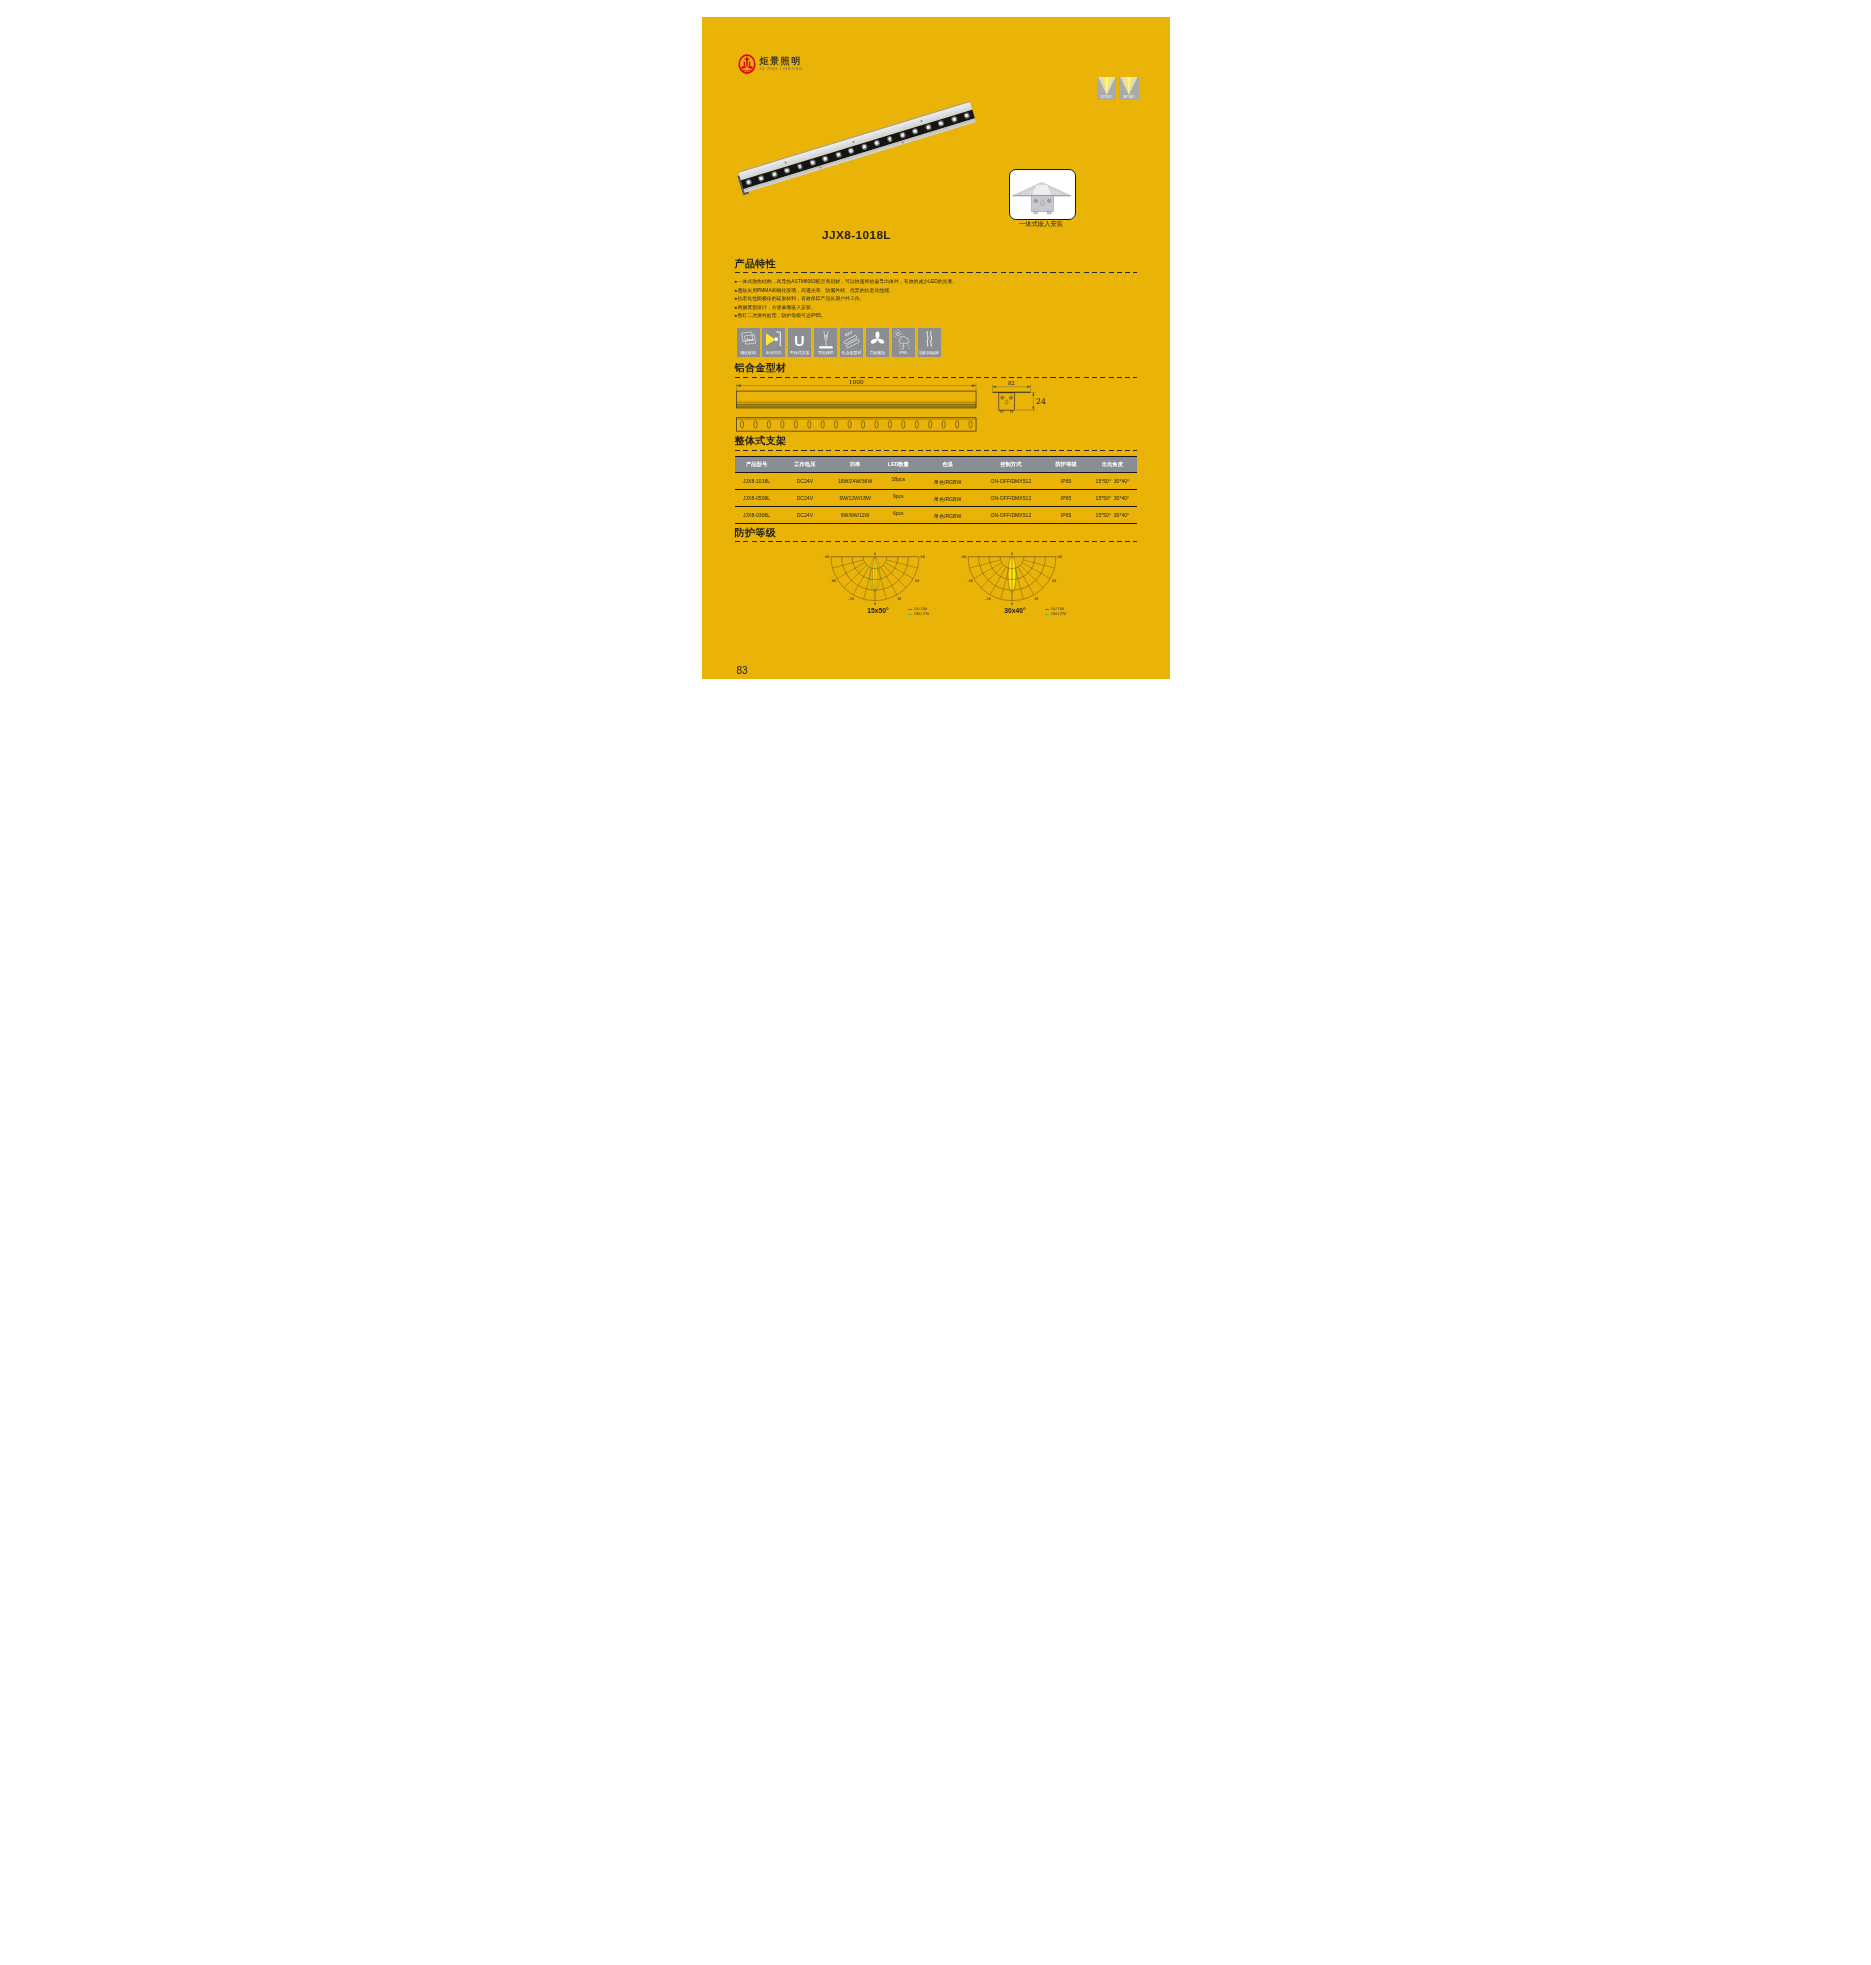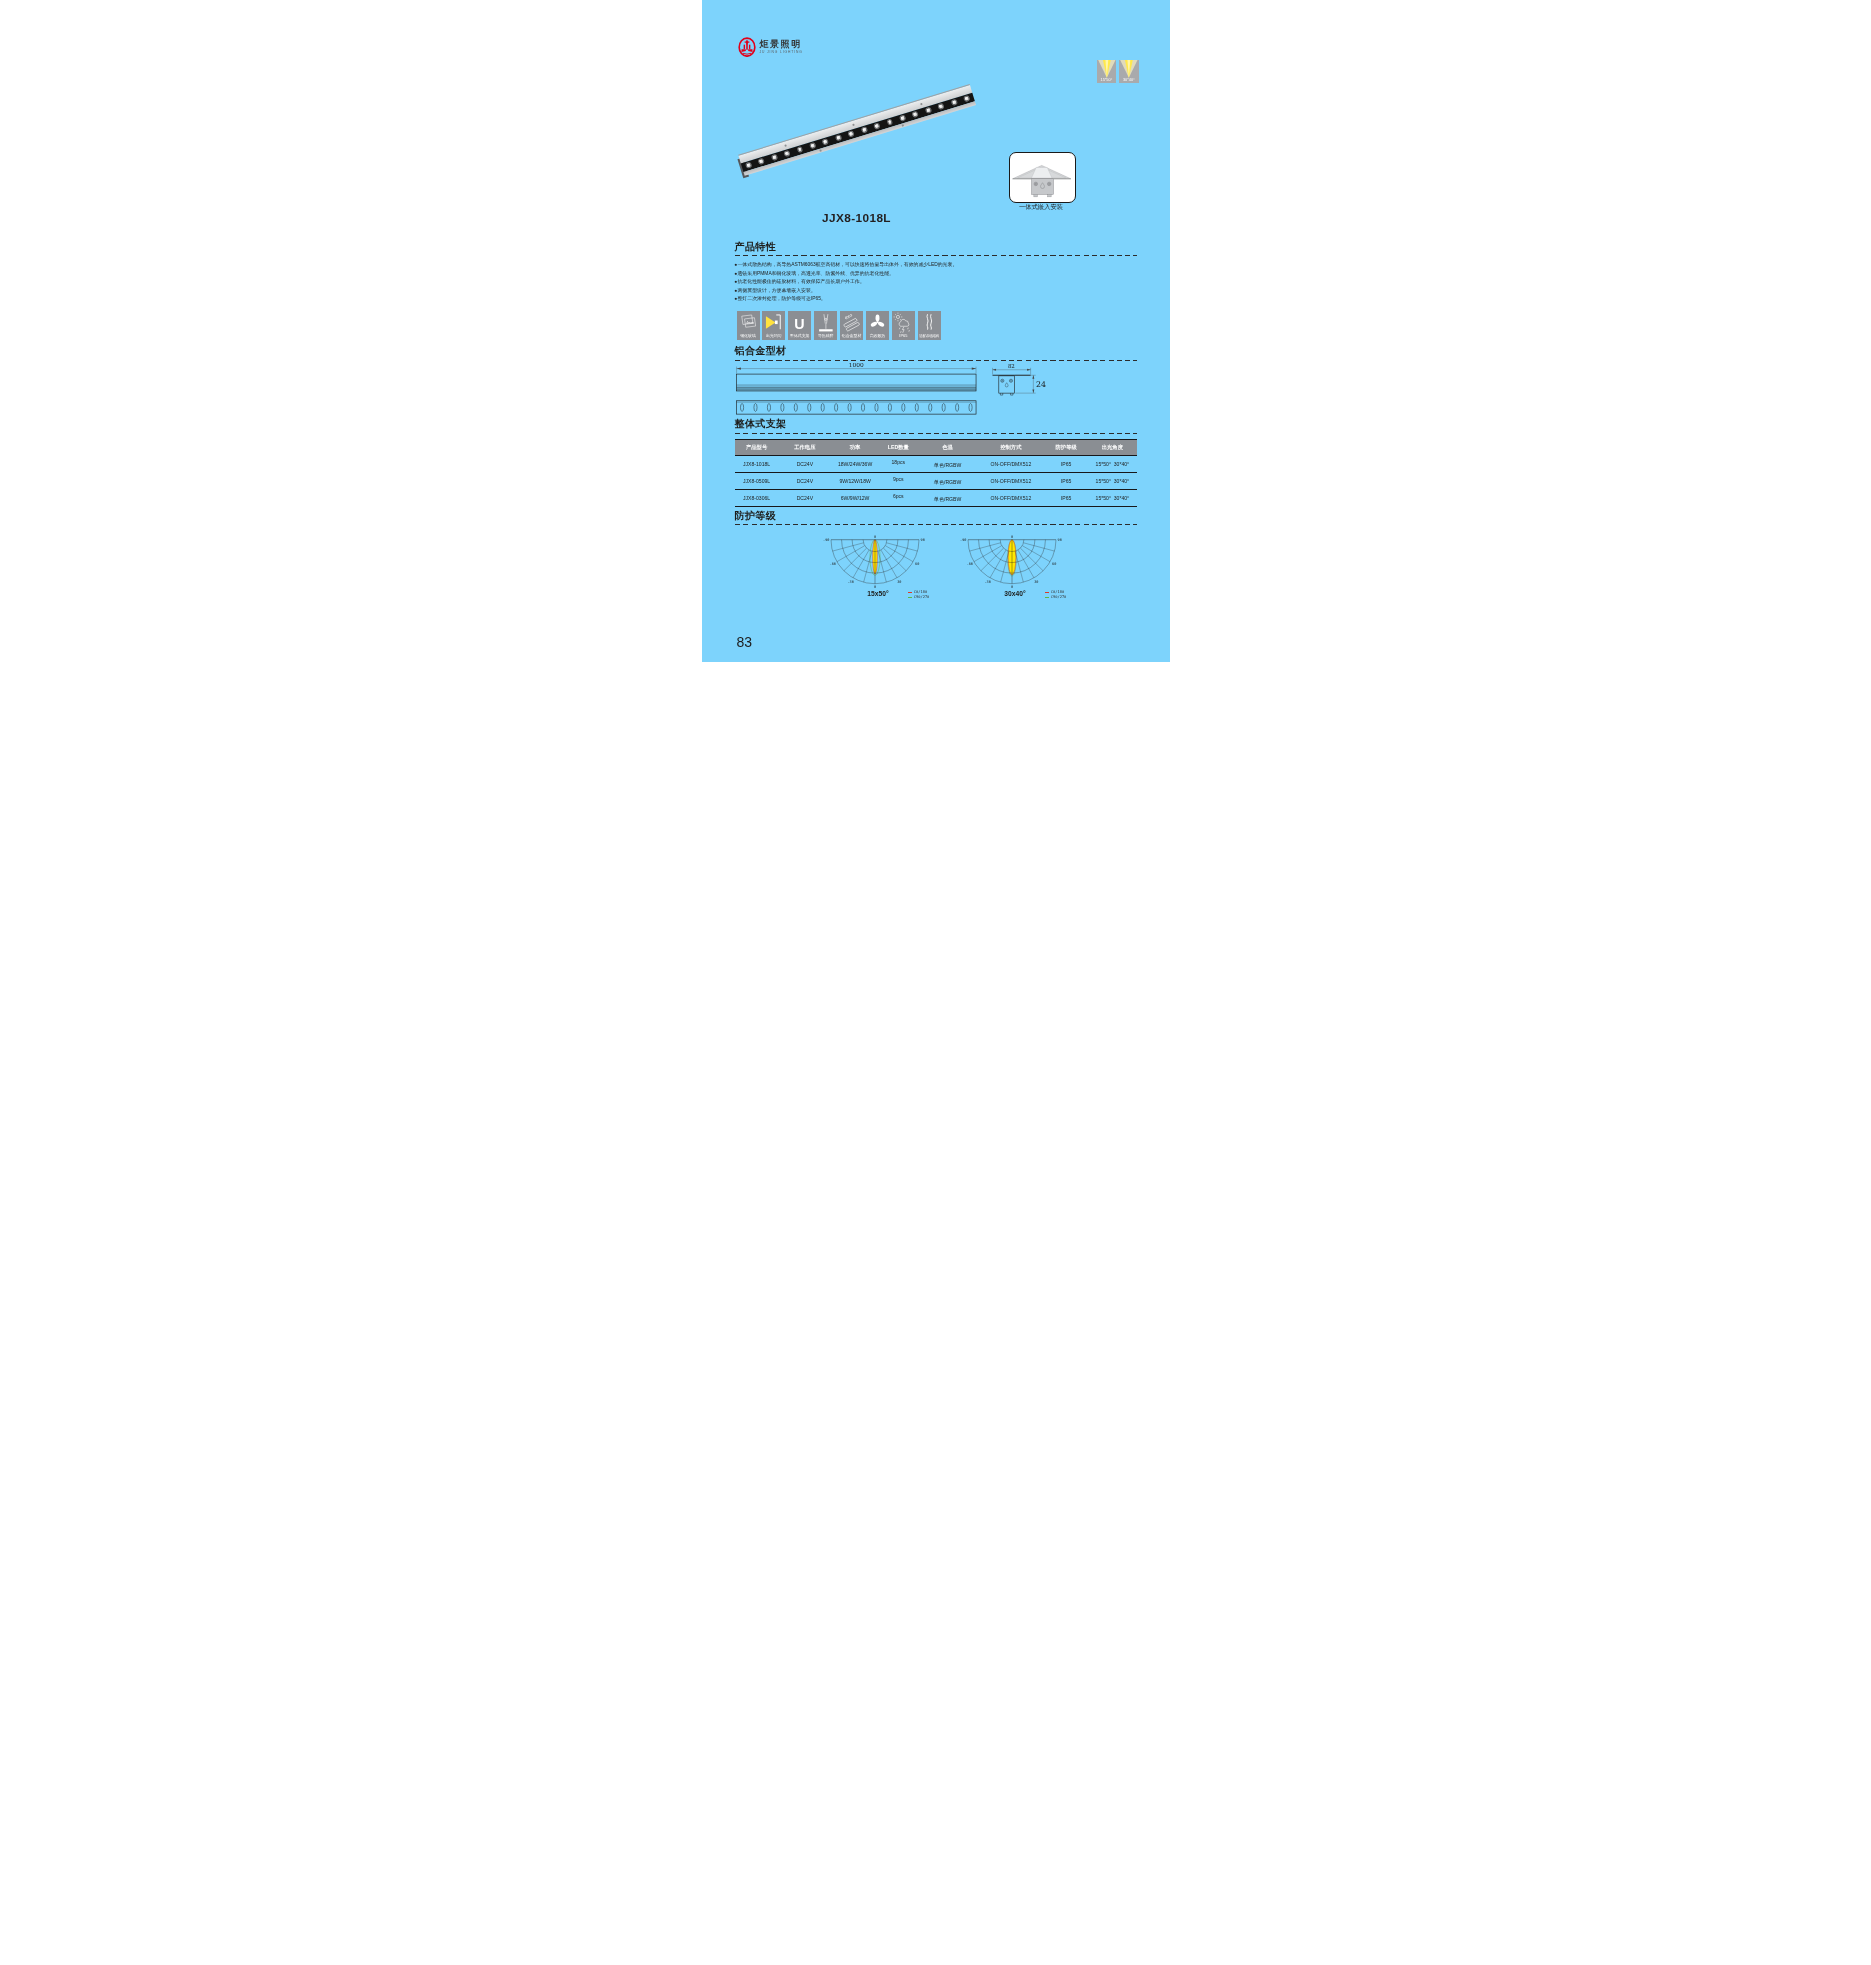--- a/index.html
+++ b/index.html
@@ -1,17 +1,17 @@
 <!DOCTYPE html>
 <html style="font-size:6.3px"><head>
 <meta charset="utf-8">
 <style>
   html,body{margin:0;padding:0;background:#ffffff;}
   body{font-family:"Liberation Sans", sans-serif;}
-  .page{position:relative;width:468px;height:662px;background:#7dd3fc;margin:0 auto;overflow:hidden;text-decoration:underline;}
+  .page{position:relative;width:468px;height:662px;background:#eab308;margin:17px auto;overflow:hidden;text-decoration:underline;}
 
   
   .logo{position:absolute;left:36px;top:37px;display:flex;align-items:center;gap:3.9px;}
   .logo-cn{font-size:9px;font-weight:bold;color:#333;letter-spacing:1.6px;line-height:1;}
   .logo-en{font-size:3.3px;color:#5a5a5a;letter-spacing:0.9px;margin-top:1.2px;}
 
   
   .beam-badges{position:absolute;left:395px;top:60px;display:flex;gap:2.8px;}
   .beam-badge{position:relative;width:19.7px;height:23px;background:#a9aaac;}
   .beam-badge svg{display:block;}
@@ -61,21 +61,21 @@
   .spec-row .c:nth-child(4){transform:translateY(-2px);}
   .spec-row .c:nth-child(5){transform:translateY(1.6px);}
 
   
   .chart{position:absolute;top:535px;}
   .chart-caption{position:absolute;top:590px;width:59px;text-align:center;font-size:6.7px;font-weight:bold;color:#1d1d1b;}
   .legend{position:absolute;top:590px;font-size:3.7px;color:#333;font-family:"DejaVu Sans Mono", monospace;}
   .legend-row{display:flex;align-items:center;gap:1.6px;line-height:5.1px;}
   .legend-dash{display:inline-block;width:4.7px;height:0.8px;}
 
-  .page-number{position:absolute;left:35px;top:634px;font-size:14px;color:#1c1c1c;}
+  .page-number{position:absolute;left:35px;top:648px;font-size:10px;color:#1c1c1c;}
 </style>
 </head>
 <body>
 
 <div class="page">
 
   <div class="logo">
     <svg width="18" height="20.4" viewBox="0 0 46 52">
       <ellipse cx="23" cy="26" rx="20" ry="23" fill="none" stroke="#e2001a" stroke-width="4.2"></ellipse>
       <polygon points="23,5.5 25.4,10.8 31,13 25.4,15.2 23,20.8 20.6,15.2 15,13 20.6,10.8" fill="#e2001a"></polygon>

